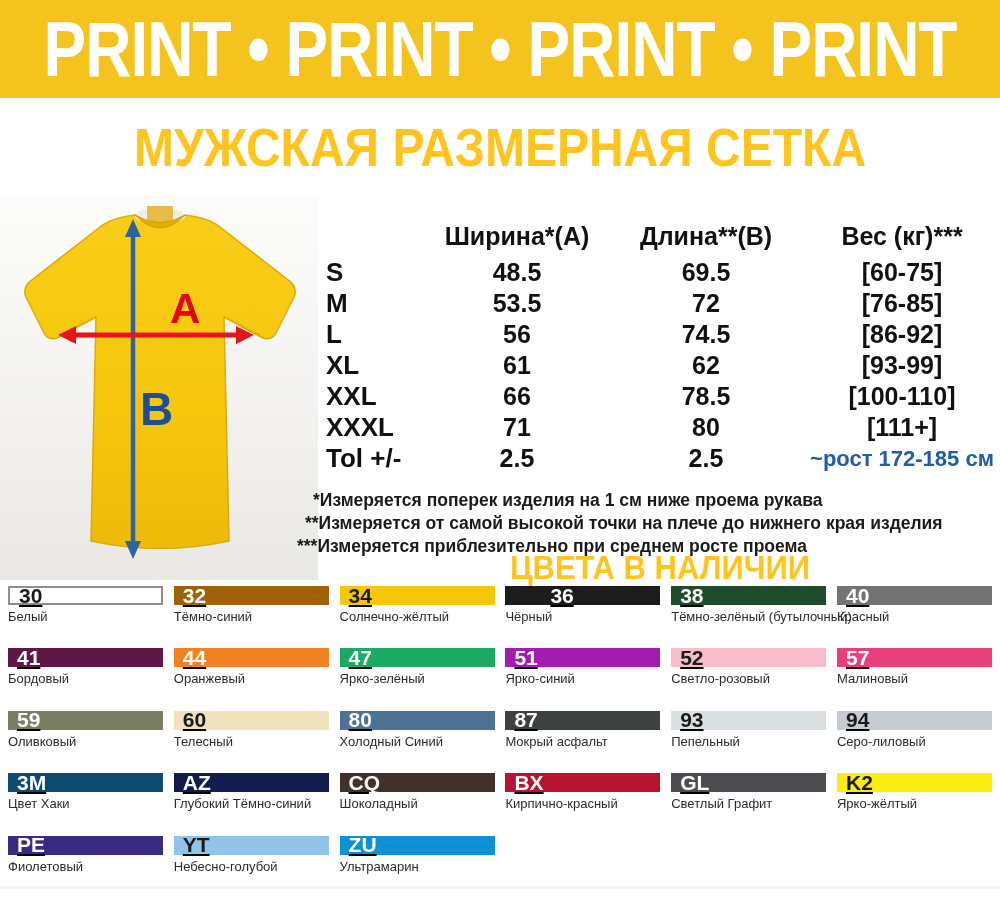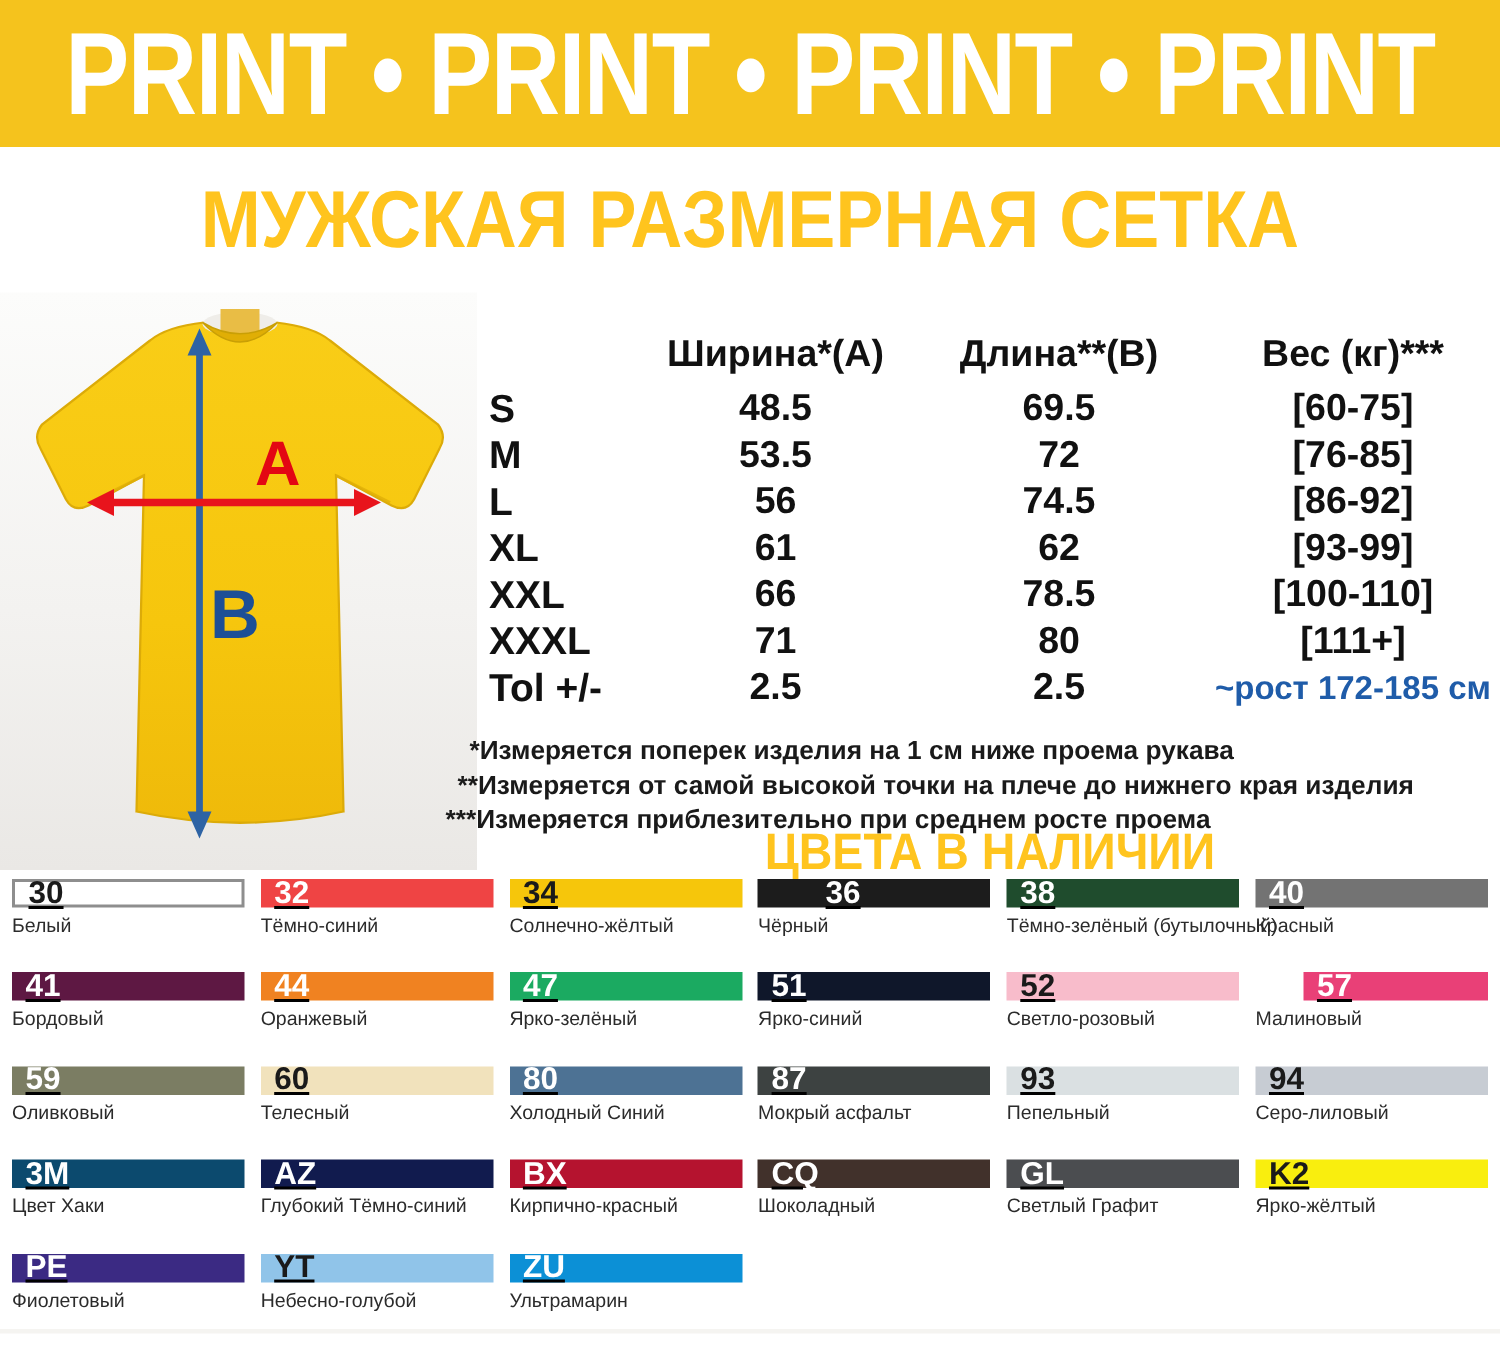--- a/index.html
+++ b/index.html
@@ -161,21 +161,21 @@
 
   <div class="colors-title">ЦВЕТА В НАЛИЧИИ</div>
   <div class="swatch-grid" id="swatch-grid">
       <div class="sw-cell">
         <div class="sw" style="background: rgb(255, 255, 255); border: 2px solid rgb(142, 142, 142);">
           <span class="code" style="color: rgb(26, 26, 26);">30</span>
         </div>
         <div class="sw-label">Белый</div>
       </div>
       <div class="sw-cell">
-        <div class="sw" style="background: #ef4444;">
+        <div class="sw" style="background: #a16207;">
           <span class="code" style="color: rgb(255, 255, 255);">32</span>
         </div>
         <div class="sw-label">Тёмно-синий</div>
       </div>
       <div class="sw-cell">
         <div class="sw" style="background: rgb(246, 198, 11);">
           <span class="code" style="color: rgb(26, 26, 26);">34</span>
         </div>
         <div class="sw-label">Солнечно-жёлтый</div>
       </div>
@@ -209,33 +209,33 @@
         </div>
         <div class="sw-label">Оранжевый</div>
       </div>
       <div class="sw-cell">
         <div class="sw" style="background: rgb(27, 170, 97);">
           <span class="code" style="color: rgb(255, 255, 255);">47</span>
         </div>
         <div class="sw-label">Ярко-зелёный</div>
       </div>
       <div class="sw-cell">
-        <div class="sw" style="background: #0f172a;">
+        <div class="sw" style="background: #a21caf;">
           <span class="code" style="color: rgb(255, 255, 255);">51</span>
         </div>
         <div class="sw-label">Ярко-синий</div>
       </div>
       <div class="sw-cell">
         <div class="sw" style="background: rgb(248, 188, 203);">
           <span class="code" style="color: rgb(26, 26, 26);">52</span>
         </div>
         <div class="sw-label">Светло-розовый</div>
       </div>
       <div class="sw-cell">
-        <div class="sw" style="background: rgb(233, 64, 119); margin-left: 32px;">
+        <div class="sw" style="background: rgb(233, 64, 119);">
           <span class="code" style="color: rgb(255, 255, 255);">57</span>
         </div>
         <div class="sw-label">Малиновый</div>
       </div>
       <div class="sw-cell">
         <div class="sw" style="background: rgb(123, 125, 99); text-align: center;">
           <span class="code" style="color: rgb(255, 255, 255);">59</span>
         </div>
         <div class="sw-label">Оливковый</div>
       </div>
@@ -275,32 +275,32 @@
         </div>
         <div class="sw-label">Цвет Хаки</div>
       </div>
       <div class="sw-cell">
         <div class="sw" style="background: rgb(17, 27, 78);">
           <span class="code" style="color: rgb(255, 255, 255);">AZ</span>
         </div>
         <div class="sw-label">Глубокий Тёмно-синий</div>
       </div>
       <div class="sw-cell">
+        <div class="sw" style="background: rgb(65, 49, 43);">
+          <span class="code" style="color: rgb(255, 255, 255);">CQ</span>
+        </div>
+        <div class="sw-label">Шоколадный</div>
+      </div>
+      <div class="sw-cell">
         <div class="sw" style="background: rgb(181, 19, 47);">
           <span class="code" style="color: rgb(255, 255, 255);">BX</span>
         </div>
         <div class="sw-label">Кирпично-красный</div>
       </div>
       <div class="sw-cell">
-        <div class="sw" style="background: rgb(65, 49, 43);">
-          <span class="code" style="color: rgb(255, 255, 255);">CQ</span>
-        </div>
-        <div class="sw-label">Шоколадный</div>
-      </div>
-      <div class="sw-cell">
         <div class="sw" style="background: rgb(75, 77, 80);">
           <span class="code" style="color: rgb(255, 255, 255);">GL</span>
         </div>
         <div class="sw-label">Светлый Графит</div>
       </div>
       <div class="sw-cell">
         <div class="sw" style="background: rgb(249, 238, 14);">
           <span class="code" style="color: rgb(26, 26, 26);">K2</span>
         </div>
         <div class="sw-label">Ярко-жёлтый</div>

